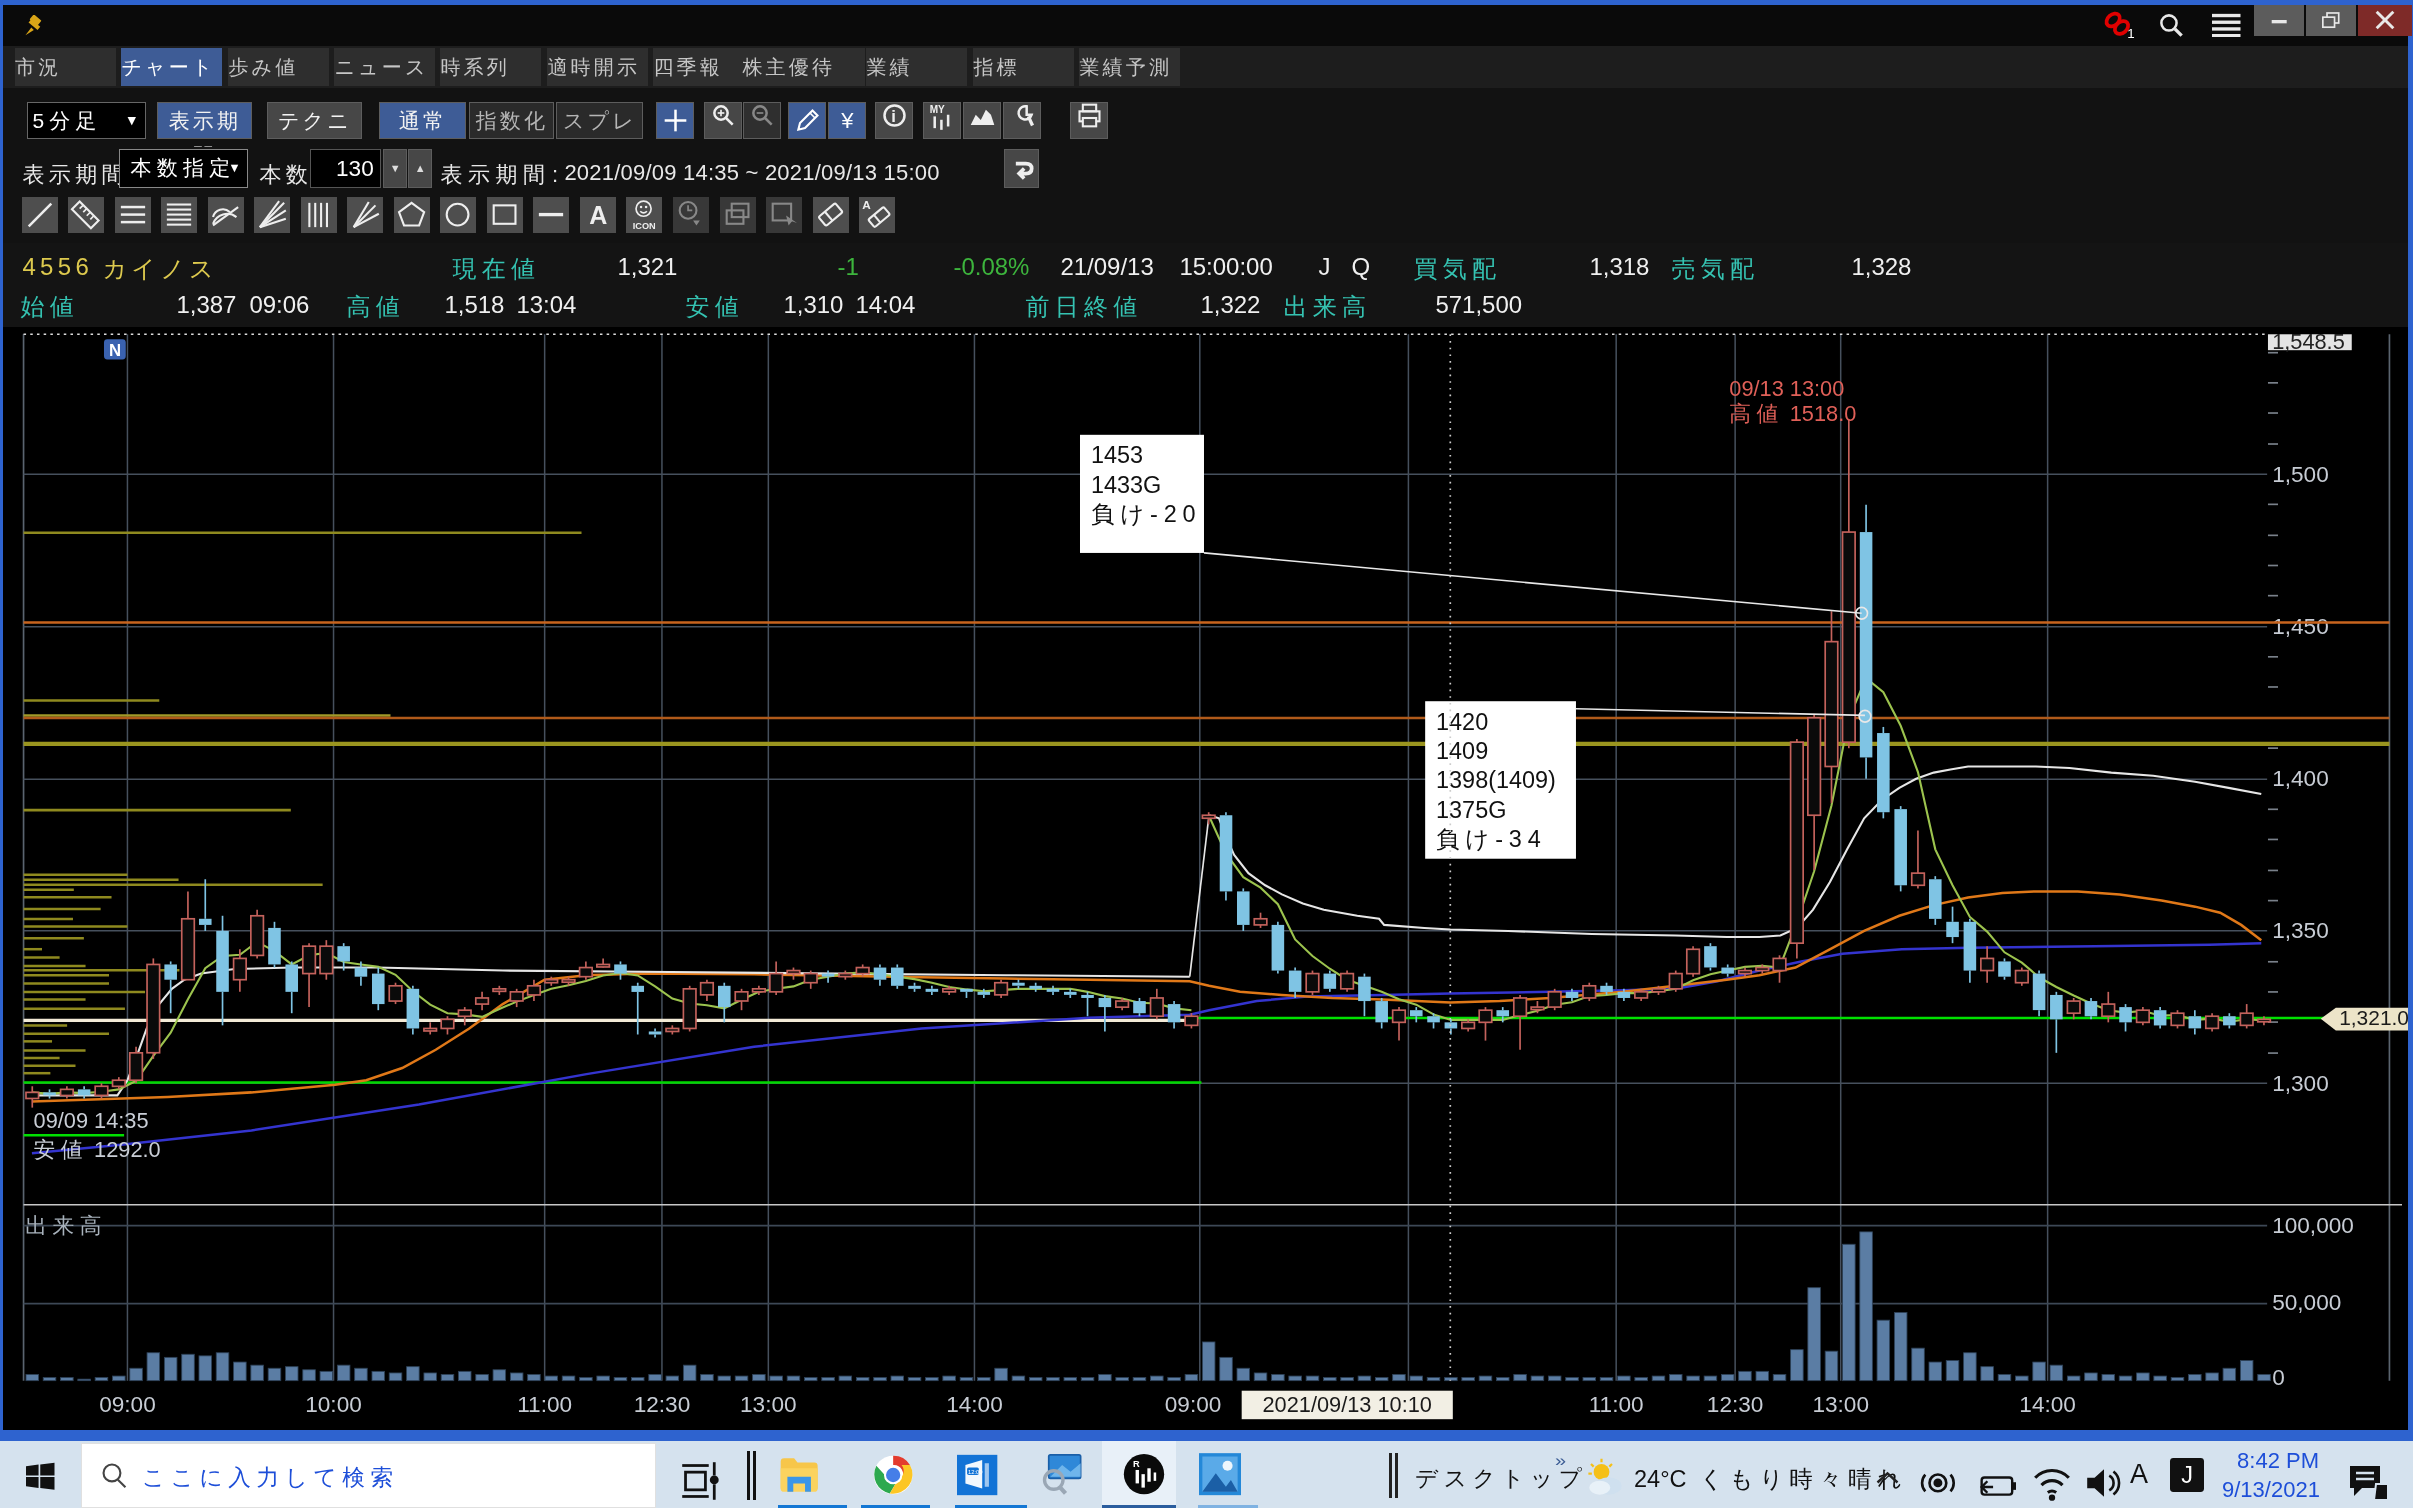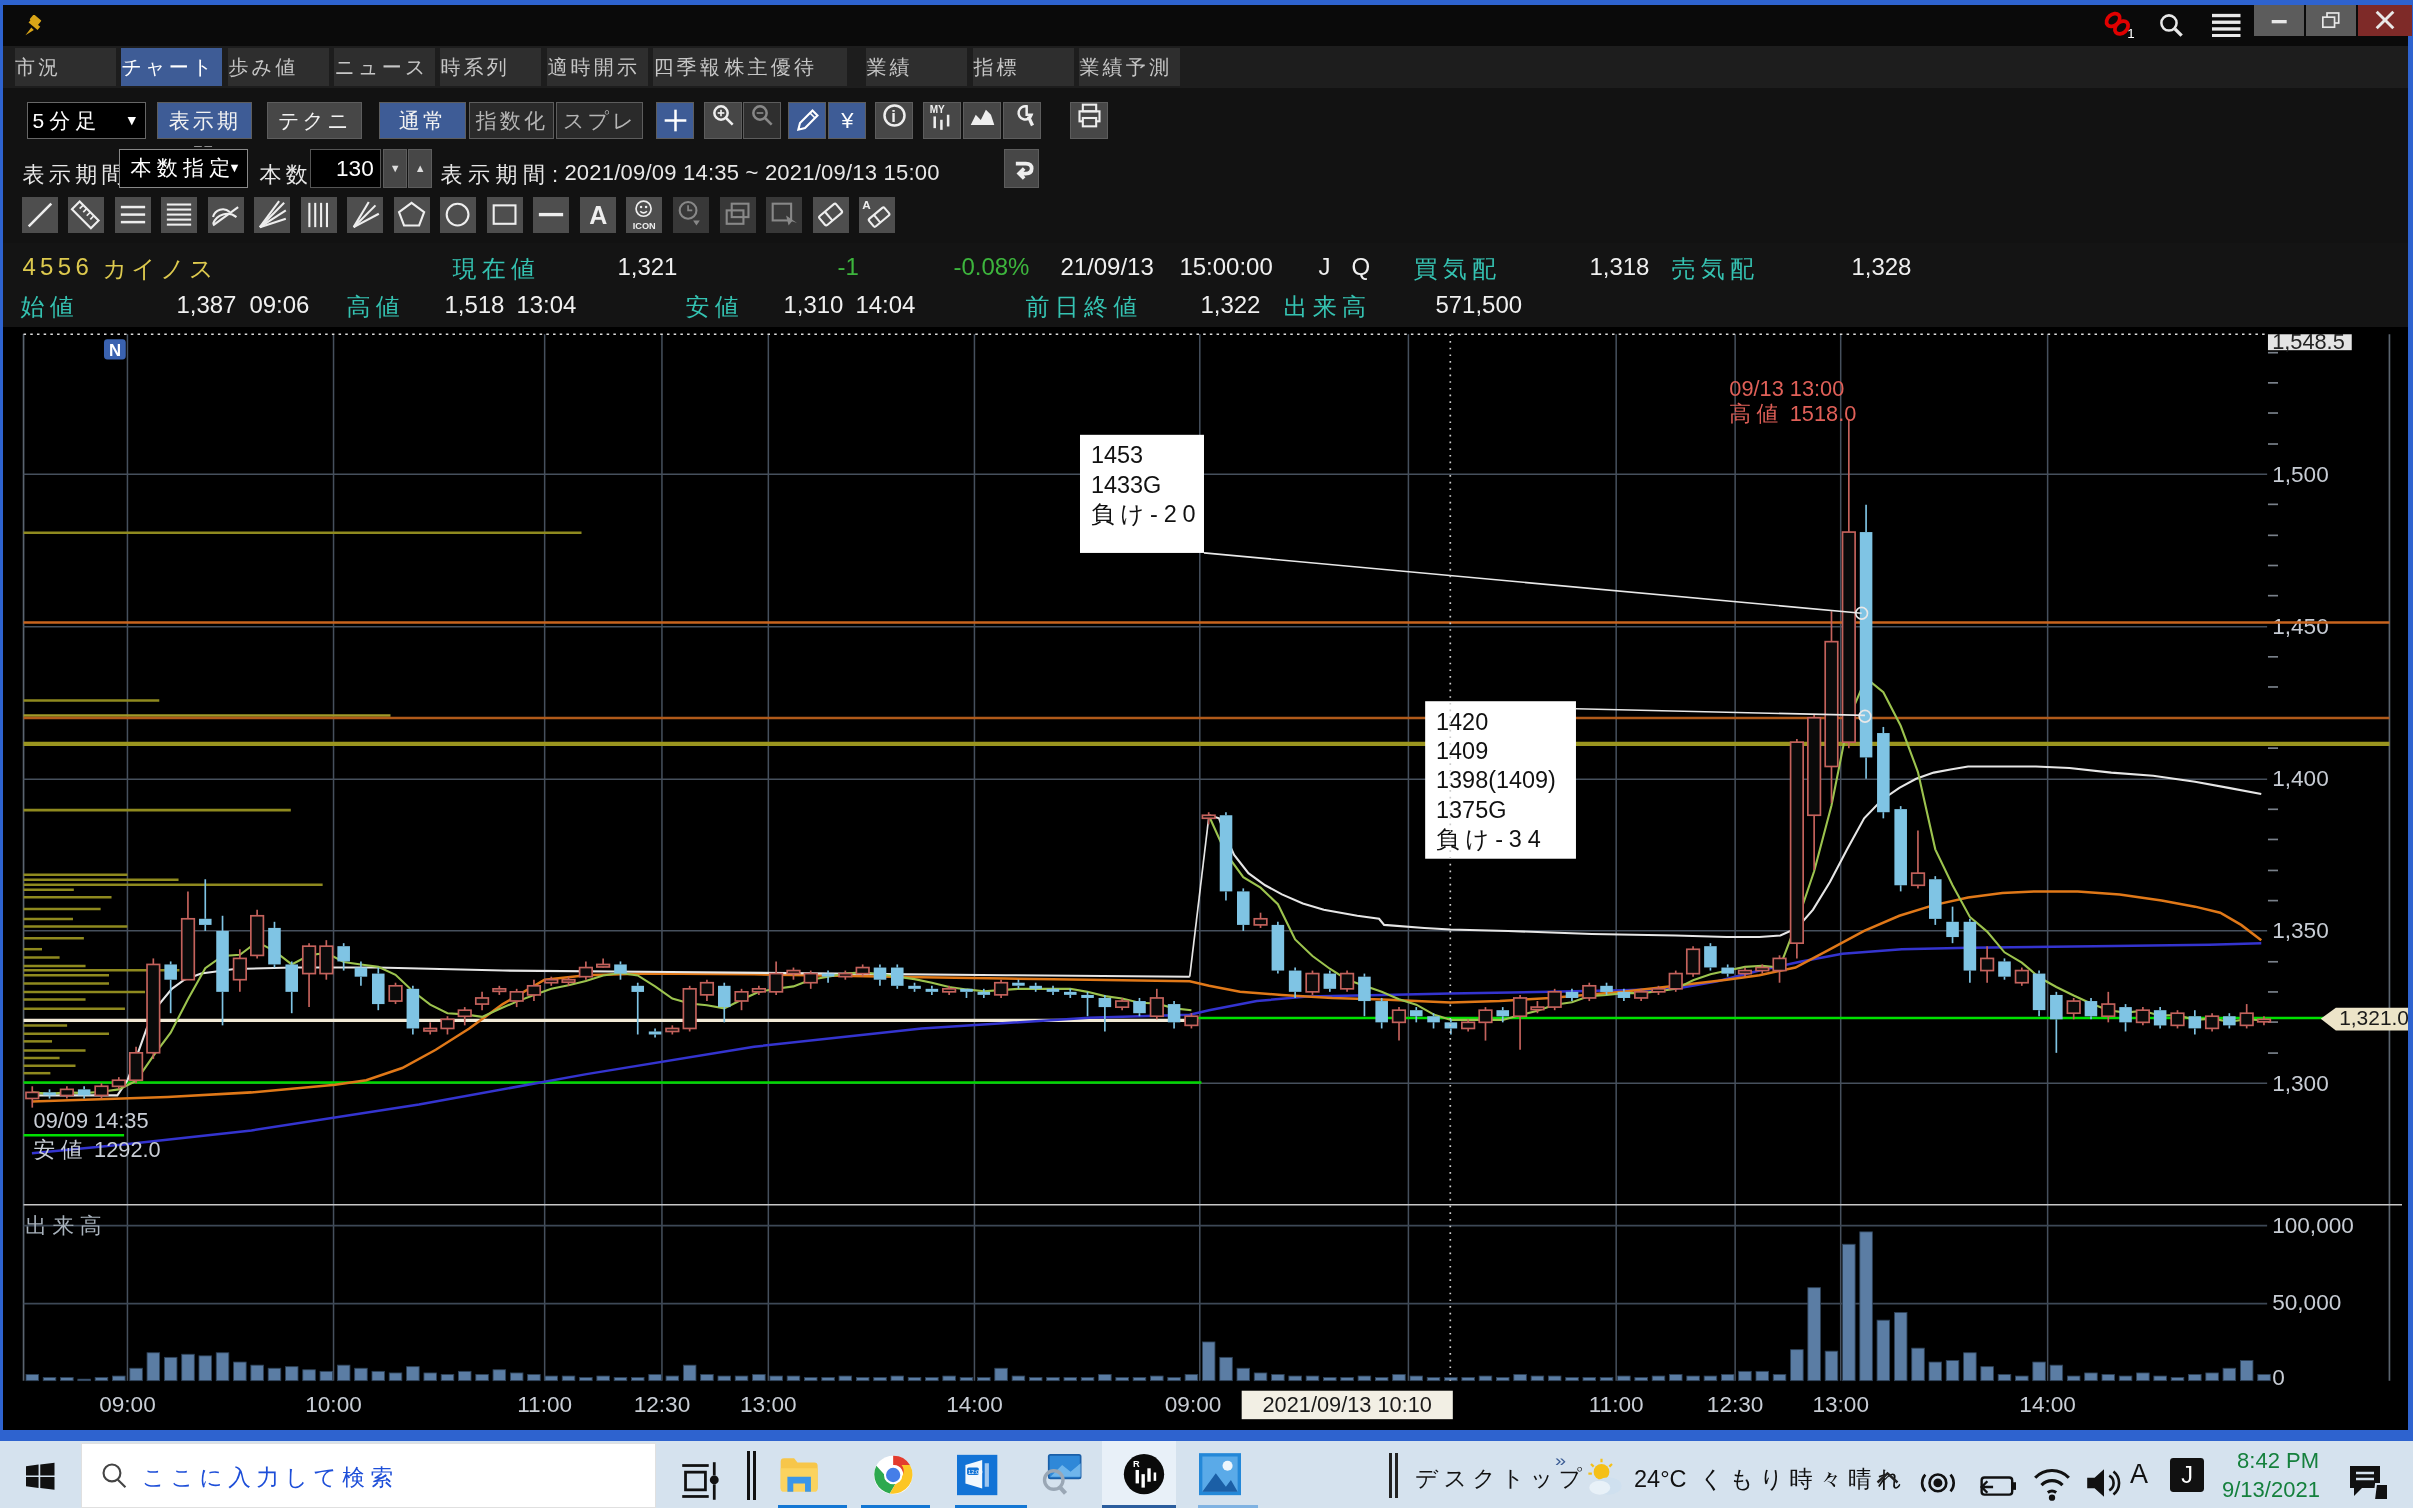--- a/index.html
+++ b/index.html
@@ -40,21 +40,21 @@
 .q{position:absolute;font-size:24px}
 .cy{color:#35c3b2;letter-spacing:.22em}
 .wh{color:#f0f0f0}
 .yl{color:#ddc94e;letter-spacing:.18em}
 .gr{color:#3db53d}
 
 #task{left:0;top:1441px;width:2413px;height:68px;background:#d5e2ee;color:#111}
 #search{position:absolute;left:81px;top:1.7px;width:575px;height:65px;background:#fff;border:0.8px solid #e0e0e0;font-size:22.6px;color:#333}
 .tico{position:absolute;top:11.7px;width:42px;height:44px}
 .runline{position:absolute;top:64px;height:4.2px;background:#1377d4}
-#tray{position:absolute;color:#15803d;font-size:22px}
+#tray{position:absolute;color:#1d4ed8;font-size:22px}
 </style></head>
 <body>
 <svg id="chart" width="2413" height="1508" viewBox="0 0 2880 1800" style="position:absolute;top:0;left:0">
 <line x1="152" y1="399" x2="152" y2="1648" stroke="#46505d" stroke-width="1.8"></line>
 <line x1="398" y1="399" x2="398" y2="1648" stroke="#46505d" stroke-width="1.8"></line>
 <line x1="650" y1="399" x2="650" y2="1648" stroke="#46505d" stroke-width="1.8"></line>
 <line x1="790" y1="399" x2="790" y2="1648" stroke="#46505d" stroke-width="1.8"></line>
 <line x1="917" y1="399" x2="917" y2="1648" stroke="#46505d" stroke-width="1.8"></line>
 <line x1="1163" y1="399" x2="1163" y2="1648" stroke="#46505d" stroke-width="1.8"></line>
 <line x1="1432" y1="399" x2="1432" y2="1648" stroke="#46505d" stroke-width="1.8"></line>
@@ -751,21 +751,21 @@
       </svg></div>
 </div>
 <div class="abs" id="tabs">
  <div class="tab jp" style="left:11.7px;width:101px">市況</div>
  <div class="tab jp sel" style="left:118px;width:101px">チャート</div>
  <div class="tab jp" style="left:225px;width:101px">歩み値</div>
  <div class="tab jp" style="left:331px;width:101px">ニュース</div>
  <div class="tab jp" style="left:437px;width:101px">時系列</div>
  <div class="tab jp" style="left:544px;width:101px">適時開示</div>
  <div class="tab jp" style="left:650px;width:101px">四季報</div>
- <div class="tab jp" style="left:721px;width:123px">株主優待</div>
+ <div class="tab jp" style="left:739px;width:123px">株主優待</div>
  <div class="tab jp" style="left:863px;width:101px">業績</div>
  <div class="tab jp" style="left:970px;width:101px">指標</div>
  <div class="tab jp" style="left:1076px;width:101px">業績予測</div>
 </div>
 <div class="abs" id="tb1">
  <div class="abs" style="left:24px;top:14.2px;width:119px;height:37px;background:#000;border:0.8px solid #666;color:#fff;font-size:21px;line-height:35px"><span class="jp" style="margin-left:4px">5分足</span><span style="position:absolute;right:6.7px;top:0;font-size:14.2px">▼</span></div>
  <div class="btn blue jp" style="left:154px;width:95px;line-height:35px">表示期間</div>
  <div class="btn jp" style="left:264px;width:95px;line-height:35px">テクニカル</div>
  <div class="btn blue jp" style="left:376px;width:87px;line-height:35px">通常</div>
  <div class="btn dark jp" style="left:466px;width:85px;line-height:35px">指数化</div>

